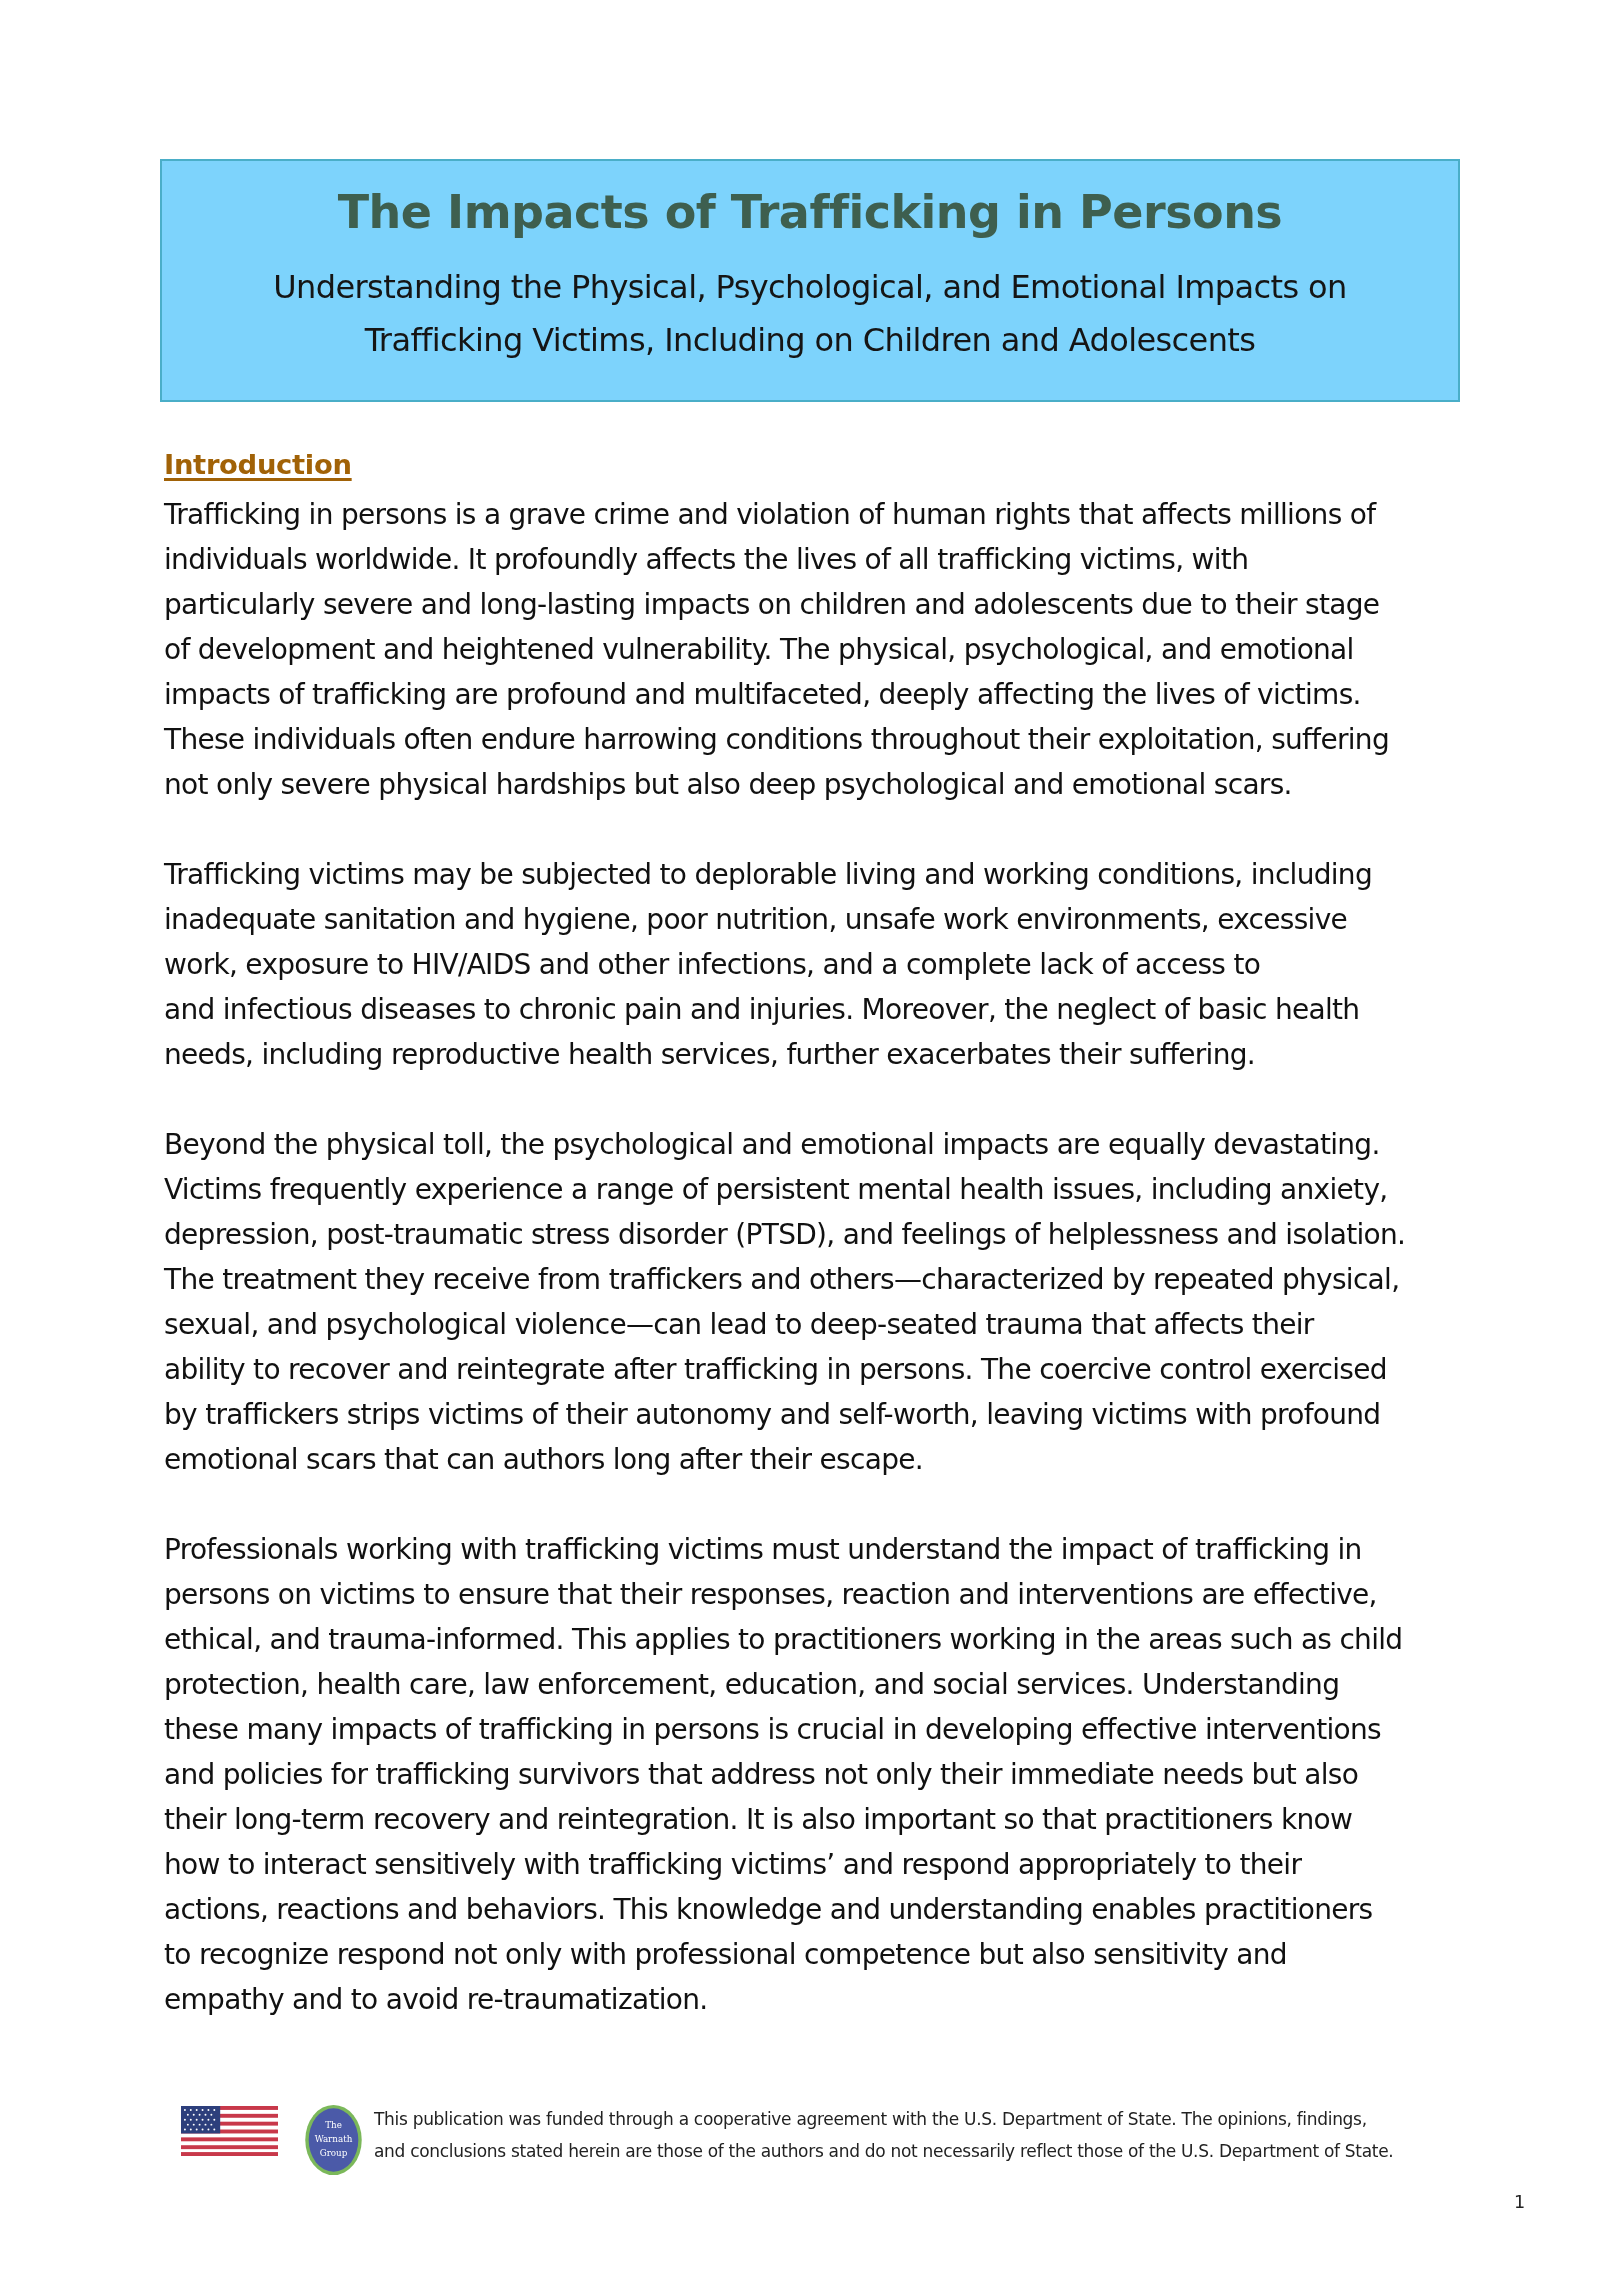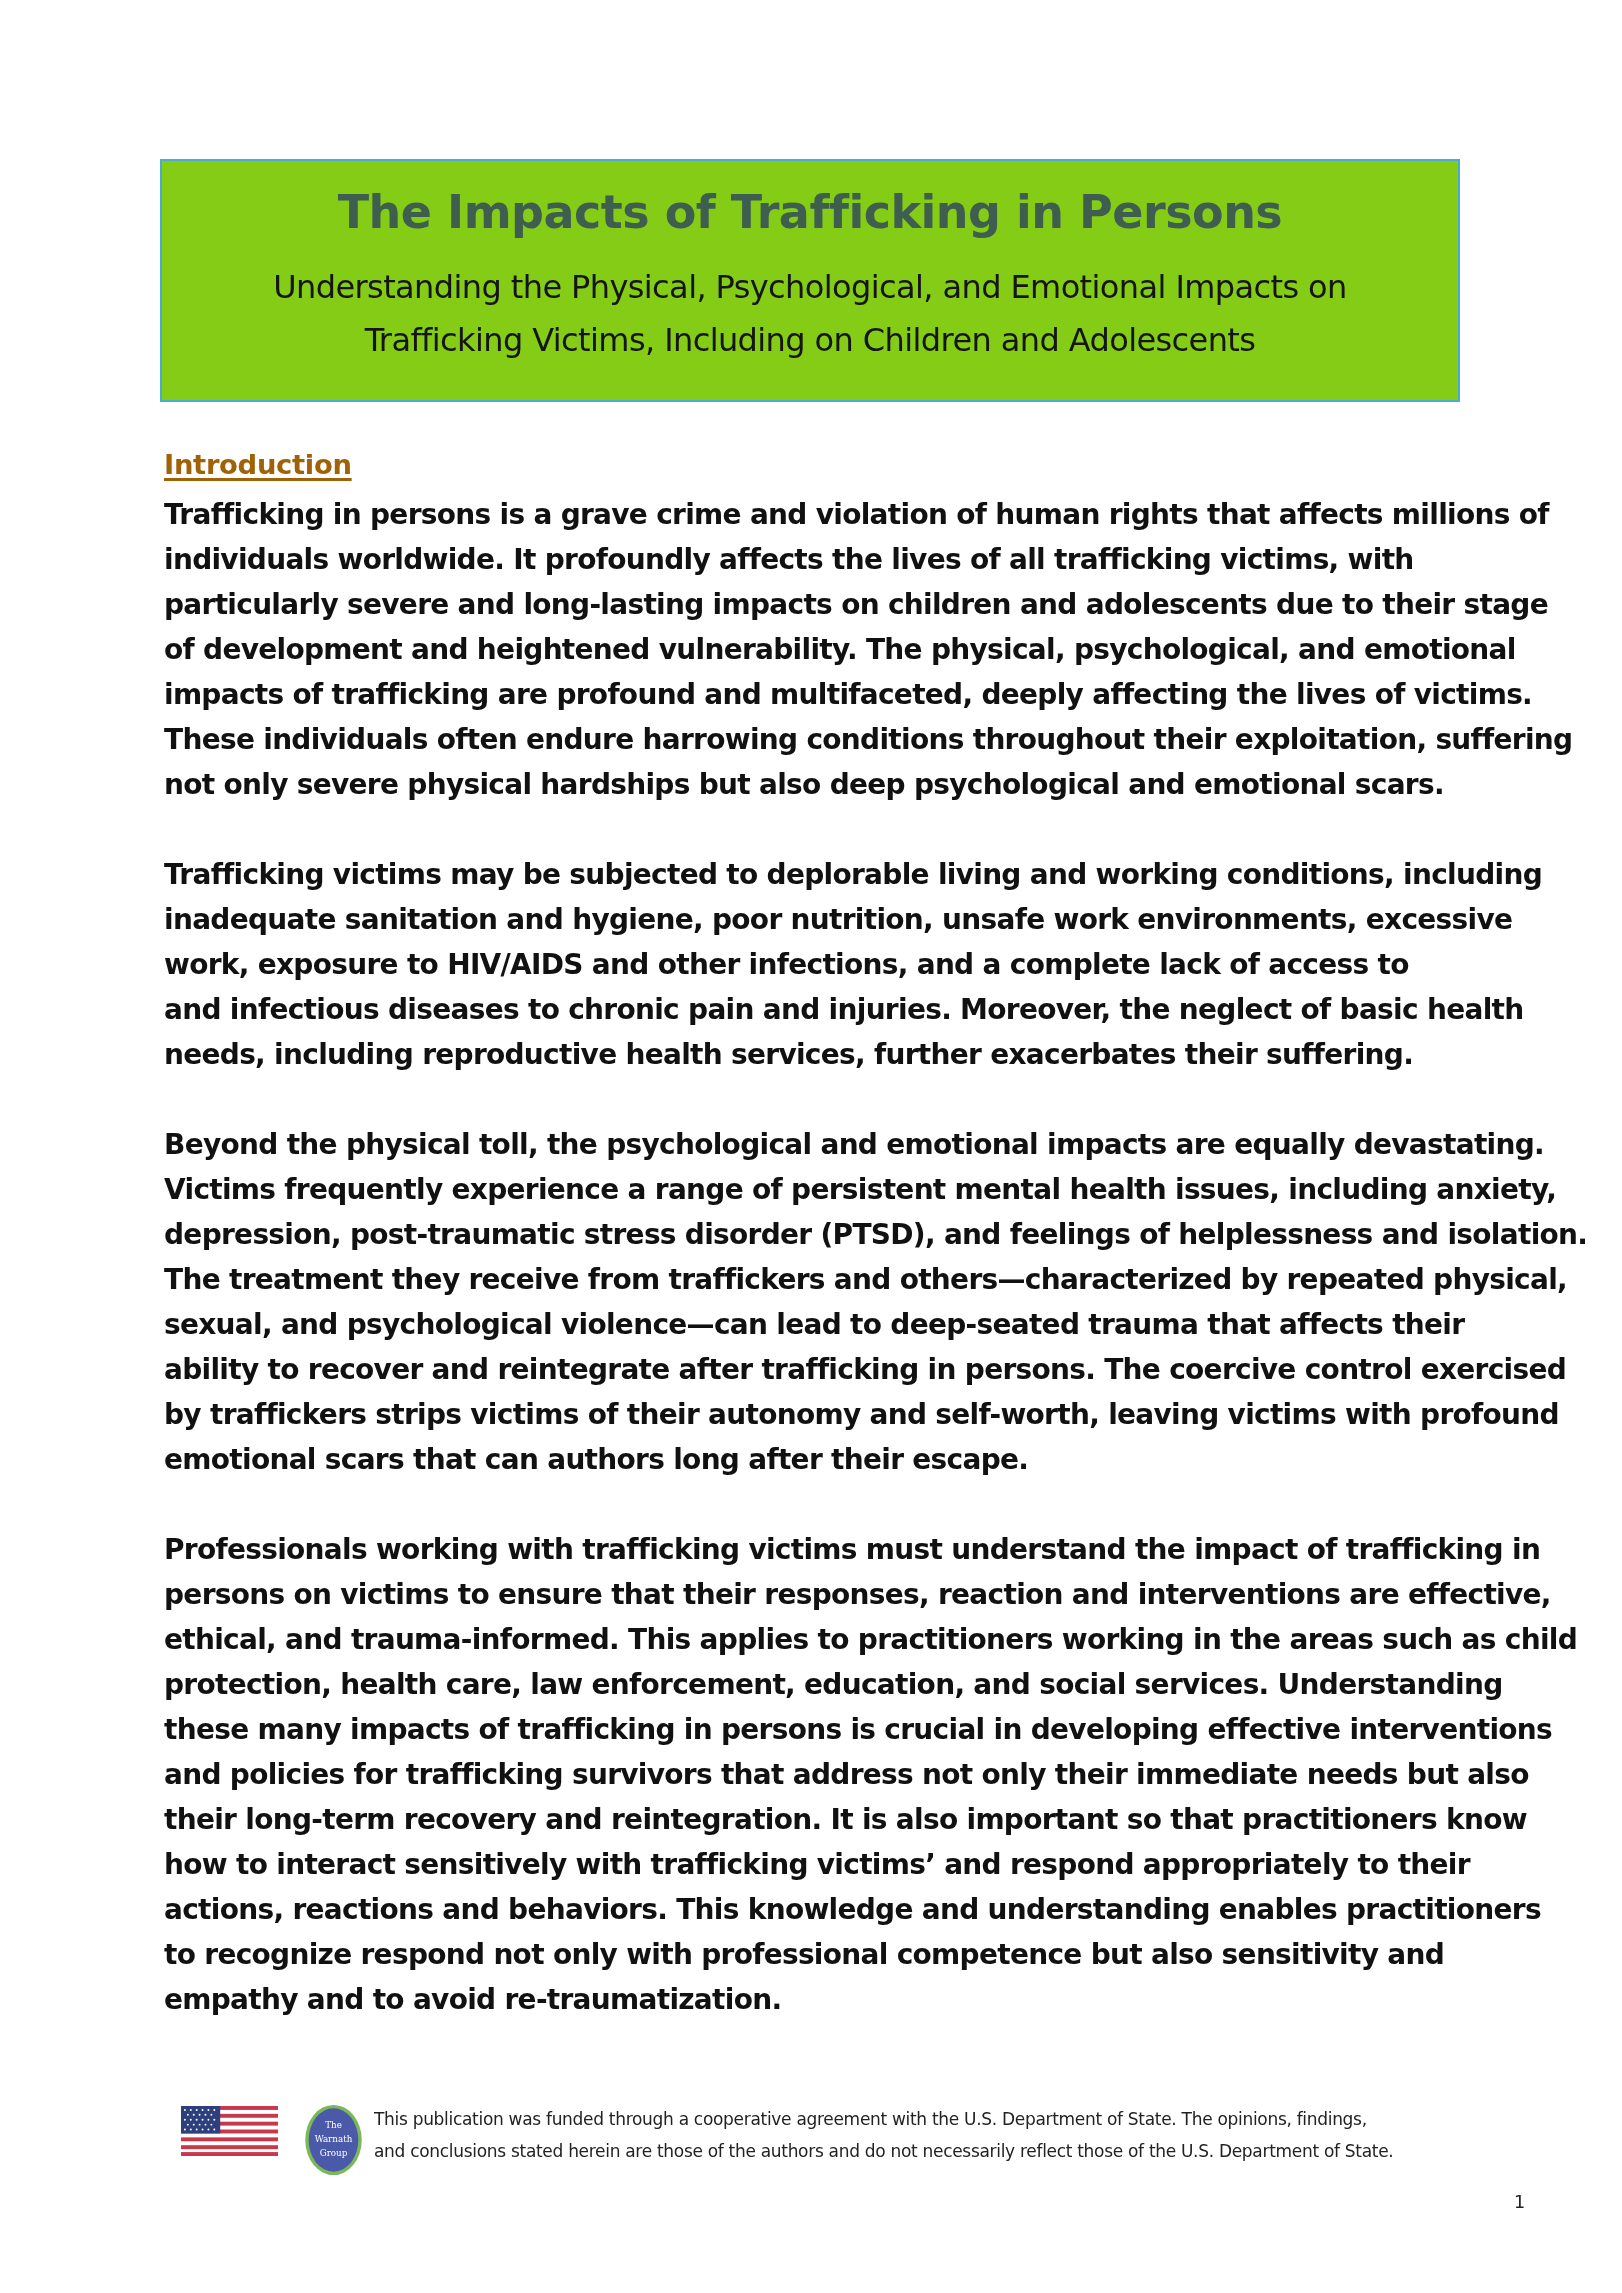--- a/index.html
+++ b/index.html
@@ -1,20 +1,20 @@
 <!DOCTYPE html>
 <html><head>
 <meta charset="utf-8">
 <style>
   html, body { margin: 0; padding: 0; background: #ffffff; }
   body { width: 1622px; height: 2294px; position: relative; overflow: hidden;
          font-family: "DejaVu Sans", sans-serif; color: #111111; }
   .title-box {
     position: absolute; left: 160px; top: 159px; width: 1300px; height: 243px;
-    box-sizing: border-box; background: #84cc16; border: 2.9px solid #4aaec8;
+    box-sizing: border-box; background: #7dd3fc; border: 2.9px solid #4aaec8;
     text-align: center;
   }
   .title {
     margin: 0; position: absolute; left: 0; right: 0; top: 23.5px;
     font-family: "DejaVu Sans", sans-serif; font-weight: bold;
     font-size: 46px; letter-spacing: -0.5px; color: #3e5f4f; line-height: 1.2;
   }
   .subtitle {
     position: absolute; left: 0; right: 0; top: 100px;
     font-family: "DejaVu Sans", sans-serif; font-size: 32px; line-height: 53px;
@@ -25,21 +25,21 @@
     position: absolute; left: 164px; top: 449px; margin: 0;
     font-family: "DejaVu Sans", sans-serif; font-weight: bold; font-size: 27.4px;
     color: #a16207; text-decoration: underline; text-decoration-thickness: 2.9px;
     text-underline-offset: 3.9px; letter-spacing: -0.3px;
   }
   .body-text {
     position: absolute; left: 164px; top: 492px; width: 1313px;
     font-family: "DejaVu Sans", sans-serif; font-size: 28px; line-height: 45px;
     color: #111111; letter-spacing: -0.7px;
   }
-  .para { margin: 0 0 45px 0; font-weight: bold; }
+  .para { margin: 0 0 45px 0; }
   .para .line { display: block; white-space: nowrap; }
   .footer { position: absolute; left: 0; top: 2098px; width: 1614px; height: 137px; margin-left: 40px; }
   .flag { position: absolute; left: 141px; top: 7.8px; width: 97px; height: 50px; }
   .logo { position: absolute; left: 263px; top: 4.9px; width: 61px; height: 74px; }
   .footer-text {
     position: absolute; left: 334px; top: 4.9px; width: 1176px;
     font-family: "DejaVu Sans", sans-serif; font-size: 17px; line-height: 32px;
     color: #222222; letter-spacing: -0.3px;
   }
   .footer-text span { display: block; white-space: nowrap; }

